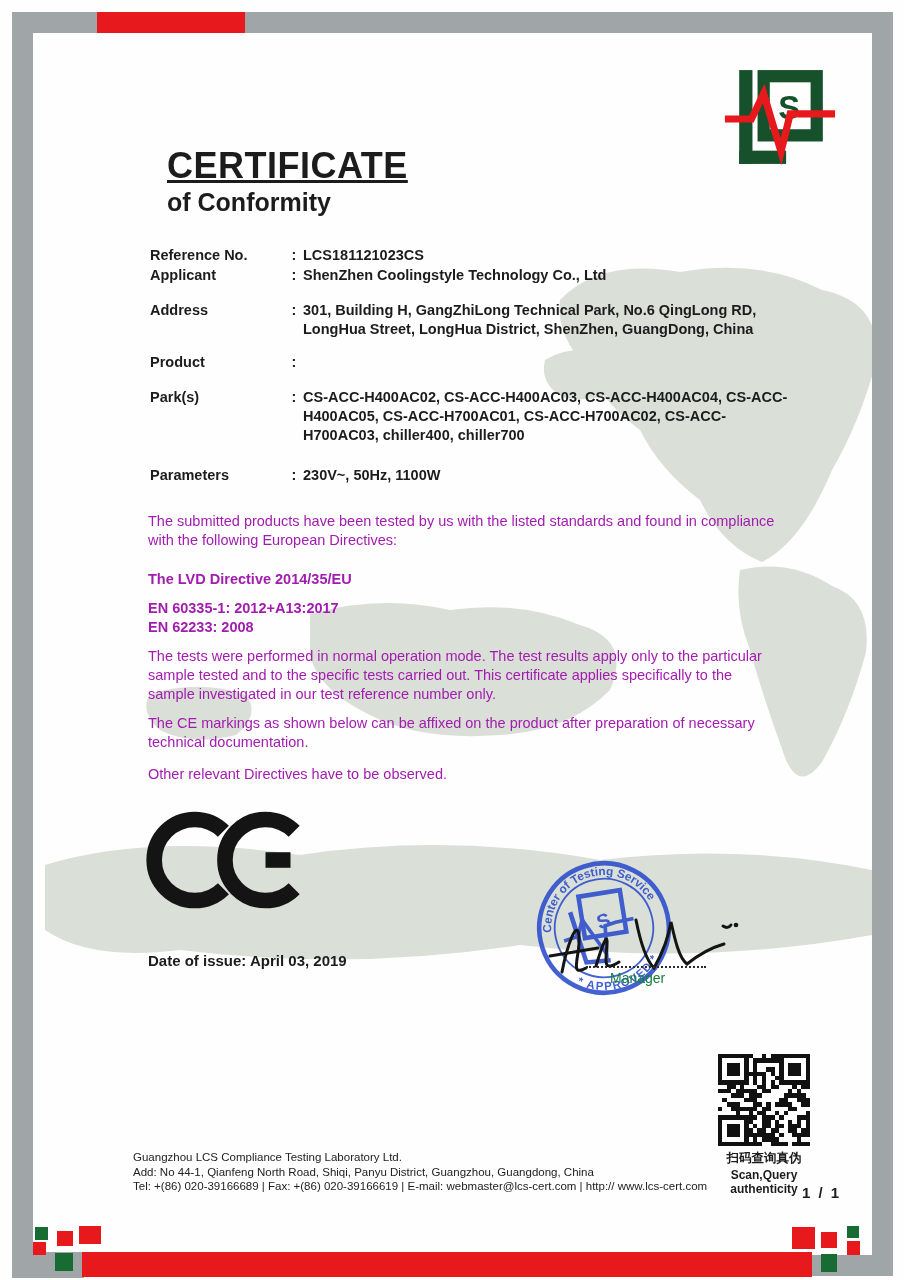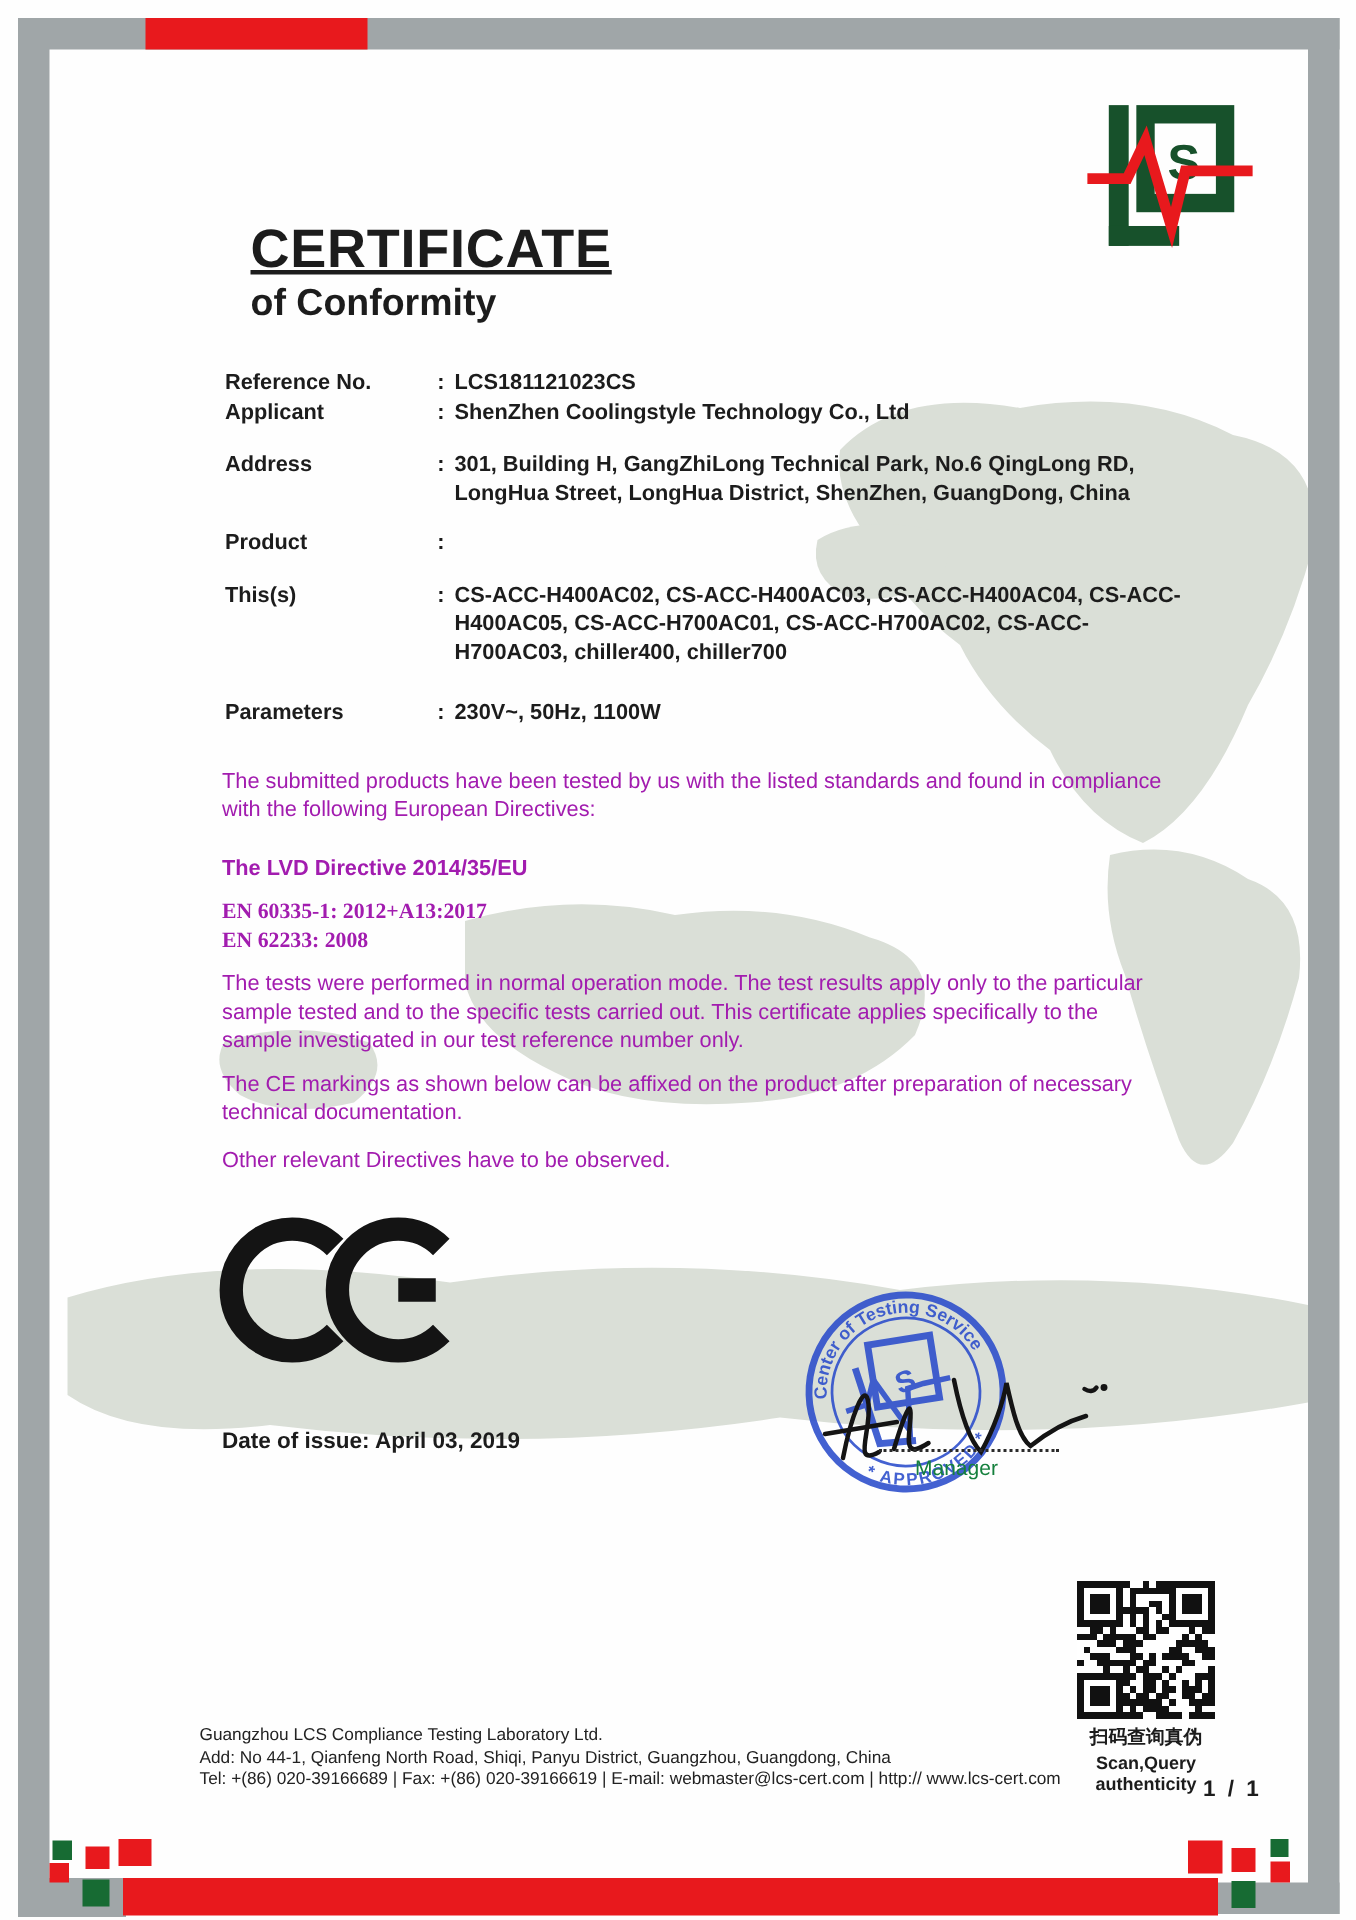--- a/index.html
+++ b/index.html
@@ -19,21 +19,21 @@
   .title-sub{font-size:25px;font-weight:bold;line-height:26px;margin-top:3px;}
   .fields{width:645px;}
   .frow{display:grid;grid-template-columns:135px 18px 1fr;font-weight:bold;font-size:14.5px;line-height:19px;}
   .frow .colon{text-align:center;}
   .mb17{margin-bottom:1px;}.mb16{margin-bottom:16px;}.mb14{margin-bottom:14px;}.mb21{margin-bottom:21px;}
   .bodytext{width:634px;font-size:14.5px;line-height:19px;color:#a21caf;}
   .bodytext p{margin:0;}
   .b{font-weight:bold;}
   .p-intro{margin-bottom:20px!important;}
   .p-lvd{margin-bottom:10px!important;}
-  .p-stds{margin-bottom:10px!important;font-family:Liberation Serif, serif;}
+  .p-stds{margin-bottom:10px!important;}
   .p-tests{margin-bottom:10px!important;}
   .p-ce{margin-bottom:13px!important;}
   .date-line{font-size:15px;font-weight:bold;}
   .stamp-wrap{opacity:.88;z-index:3;}
   .sig-wrap{z-index:4;}
   .dotted-line{border-bottom:2px dotted #2b2b2b;width:120px;z-index:4;}
   .manager{font-size:14px;color:#15803d;z-index:4;}
   .qr-block{width:128px;text-align:center;}
   .qr-block svg{display:block;margin:0 auto;background:#fff;}
   .qr-cn{font-size:12.5px;font-weight:bold;margin-top:4px;font-family:"DejaVu Sans","Liberation Sans",sans-serif;}
@@ -105,21 +105,21 @@
     <div class="frow mb14">
       <span>Address</span>
         <span class="colon">:</span>
         <span>301, Building H, GangZhiLong Technical Park, No.6 QingLong RD, LongHua Street, LongHua District, ShenZhen, GuangDong, China</span>
     </div>
     <div class="frow mb16">
       <span>Product</span>
         <span class="colon">:</span>
     </div>
     <div class="frow mb21">
-      <span>This(s)</span>
+      <span>Park(s)</span>
         <span class="colon">:</span>
         <span>CS-ACC-H400AC02, CS-ACC-H400AC03, CS-ACC-H400AC04, CS-ACC-H400AC05, CS-ACC-H700AC01, CS-ACC-H700AC02, CS-ACC-H700AC03, chiller400, chiller700</span>
     </div>
     <div class="frow">
       <span>Parameters</span>
         <span class="colon">:</span>
         <span>230V~, 50Hz, 1100W</span>
     </div>
   </div>
 

